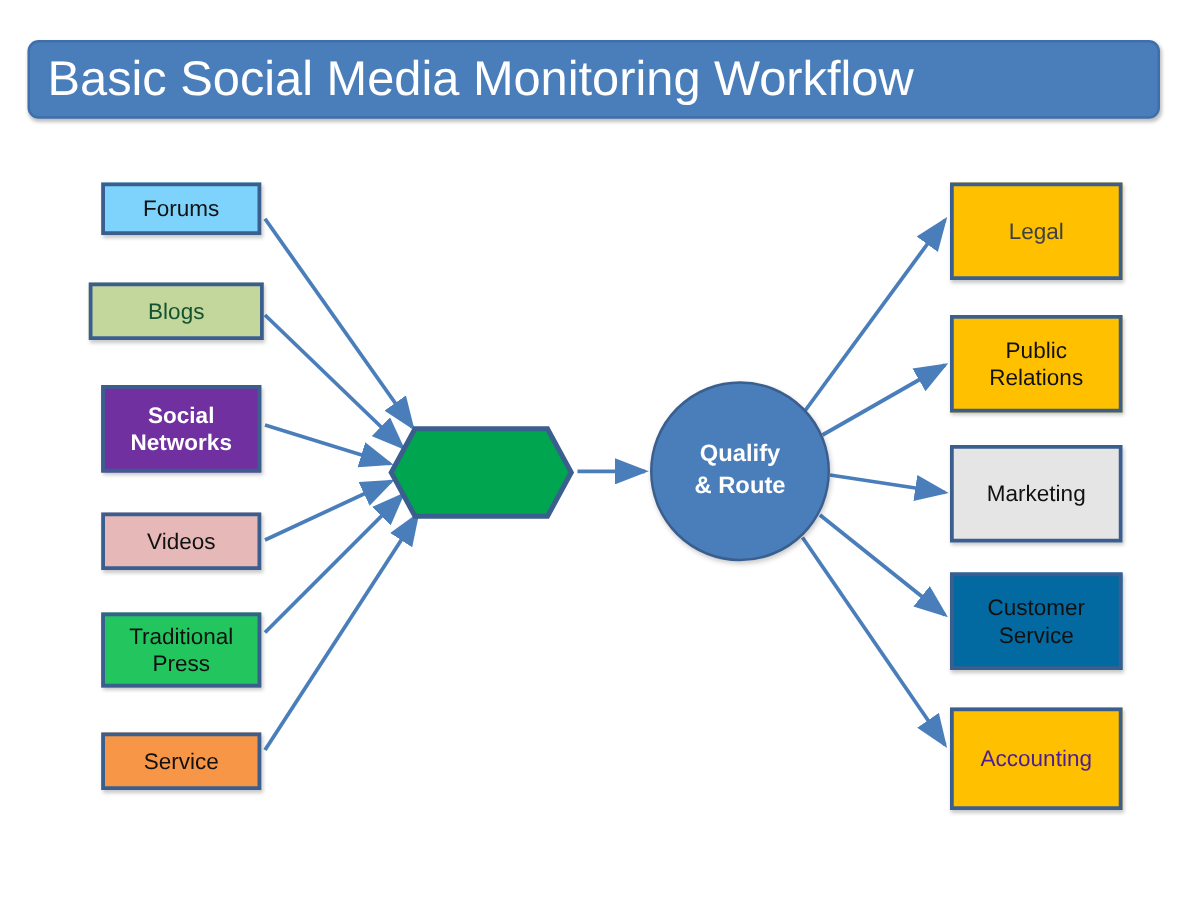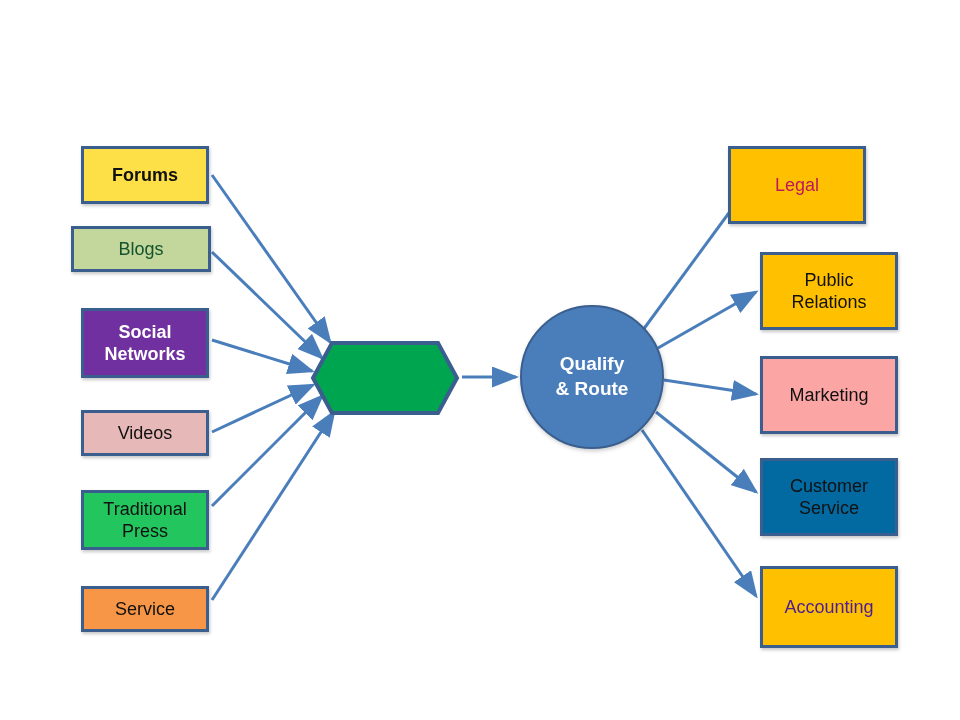--- a/index.html
+++ b/index.html
@@ -114,20 +114,23 @@
     font-size: 19px;
     line-height: 1.3;
     box-shadow: 1px 2px 4px rgba(0,0,0,0.22);
   }
 </style>
 </head>
 <body>
 
 <div id="canvas">
 
+  <div id="title-banner" style="background: rgb(74, 126, 187);">
+    <span id="title-text" style="color: rgb(255, 255, 255);">Basic Social Media Monitoring Workflow</span>
+  </div>
 
   <svg id="arrow-layer" viewBox="0 0 960 720" xmlns="http://www.w3.org/2000/svg">
     <defs>
       <marker id="arrowhead" markerWidth="9" markerHeight="7" refX="8" refY="3.5" orient="auto" markerUnits="strokeWidth">
         <path d="M0,0 L9,3.5 L0,7 Z" fill="#4A7EBB"></path>
       </marker>
     </defs>
     <g id="inbound-arrows">
         <line x1="212" y1="175" x2="330" y2="342" stroke="#4A7EBB" stroke-width="3" marker-end="url(#arrowhead)"></line>
         <line x1="212" y1="252" x2="322" y2="358" stroke="#4A7EBB" stroke-width="3" marker-end="url(#arrowhead)"></line>
@@ -142,21 +145,21 @@
     <g id="outbound-arrows">
         <line x1="643" y1="330" x2="756" y2="176" stroke="#4A7EBB" stroke-width="3" marker-end="url(#arrowhead)"></line>
         <line x1="658" y1="348" x2="756" y2="292" stroke="#4A7EBB" stroke-width="3" marker-end="url(#arrowhead)"></line>
         <line x1="664" y1="380" x2="756" y2="394" stroke="#4A7EBB" stroke-width="3" marker-end="url(#arrowhead)"></line>
         <line x1="656" y1="412" x2="756" y2="492" stroke="#4A7EBB" stroke-width="3" marker-end="url(#arrowhead)"></line>
         <line x1="642" y1="430" x2="756" y2="596" stroke="#4A7EBB" stroke-width="3" marker-end="url(#arrowhead)"></line>
       </g>
   </svg>
 
   <div id="source-boxes">
-      <div class="node-box" style="left: 81px; top: 146px; width: 128px; height: 58px; background: #fde047; color: rgb(17, 17, 17); flex-direction: column; font-weight: bold;">
+      <div class="node-box" style="left: 81px; top: 146px; width: 128px; height: 42px; background: #7dd3fc; color: rgb(17, 17, 17); flex-direction: column;">
         <span style="display: block;">Forums</span>
       </div>
       <div class="node-box" style="left: 71px; top: 226px; width: 140px; height: 46px; background: rgb(195, 214, 155); color: #14532d; flex-direction: column;">
         <span style="display: block;">Blogs</span>
       </div>
       <div class="node-box white-bold" style="left: 81px; top: 308px; width: 128px; height: 70px; background: rgb(112, 48, 160); color: rgb(255, 255, 255); flex-direction: column;">
         <span style="display: block;">Social</span>
         <span style="display: block;">Networks</span>
       </div>
       <div class="node-box" style="left: 81px; top: 410px; width: 128px; height: 46px; background: rgb(230, 184, 183); color: rgb(17, 17, 17); flex-direction: column;">
@@ -176,28 +179,28 @@
       <polygon id="hex-shape" points="22,3 128,3 147,38 128,73 22,73 3,38" fill="#00A550" stroke="#3A5F8F" stroke-width="4"></polygon>
     </svg>
   </div>
 
   <div id="circle-qualify" style="background: rgb(74, 126, 187); color: rgb(255, 255, 255); border-color: rgb(58, 95, 143);">
     <span>Qualify</span>
     <span>&amp; Route</span>
   </div>
 
   <div id="destination-boxes">
-      <div class="node-box" style="left: 728px; top: 146px; width: 138px; height: 78px; background: rgb(255, 192, 0); color: #be185d; flex-direction: column;">
+      <div class="node-box" style="left: 760px; top: 146px; width: 138px; height: 78px; background: rgb(255, 192, 0); color: #404040; flex-direction: column;">
         <span style="display: block;">Legal</span>
       </div>
       <div class="node-box" style="left: 760px; top: 252px; width: 138px; height: 78px; background: rgb(255, 192, 0); color: rgb(17, 17, 17); flex-direction: column;">
         <span style="display: block;">Public</span>
         <span style="display: block;">Relations</span>
       </div>
-      <div class="node-box" style="left: 760px; top: 356px; width: 138px; height: 78px; background: #fca5a5; color: rgb(17, 17, 17); flex-direction: column;">
+      <div class="node-box" style="left: 760px; top: 356px; width: 138px; height: 78px; background: #e5e5e5; color: rgb(17, 17, 17); flex-direction: column;">
         <span style="display: block;">Marketing</span>
       </div>
       <div class="node-box" style="left: 760px; top: 458px; width: 138px; height: 78px; background: #0369a1; color: rgb(17, 17, 17); flex-direction: column;">
         <span style="display: block;">Customer</span>
         <span style="display: block;">Service</span>
       </div>
       <div class="node-box" style="left: 760px; top: 566px; width: 138px; height: 82px; background: rgb(255, 192, 0); color: #4c1d95; flex-direction: column;">
         <span style="display: block;">Accounting</span>
       </div>
     </div>

